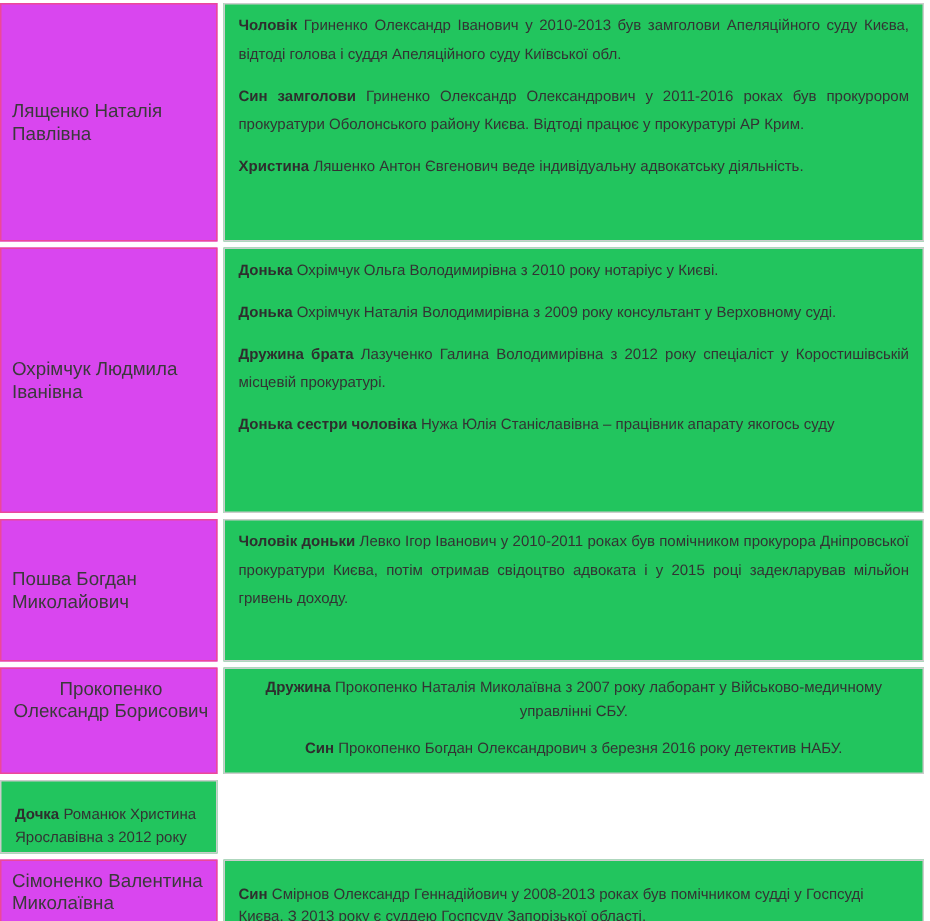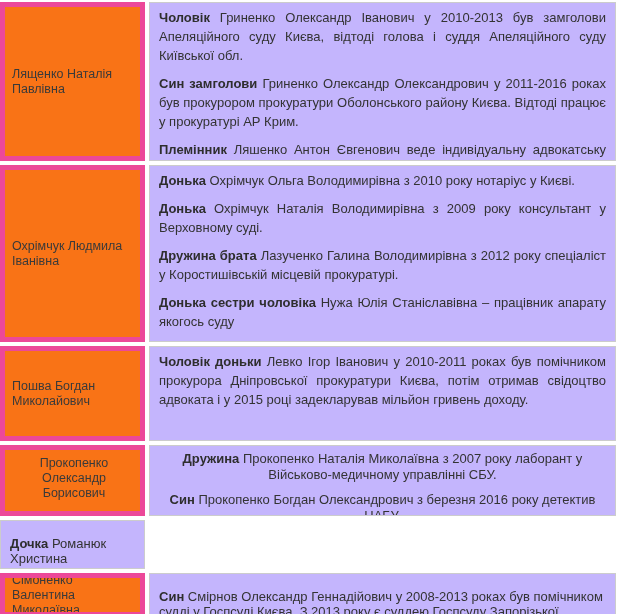--- a/index.html
+++ b/index.html
@@ -32,39 +32,39 @@
   .h3 { height: 95px;  }
   .h4 { height: 71px; text-align: center;  }
   .h5 { height: 49px;  }
   .h6 { height: 44px;  }
   .h7 { height: 40px;  }
   .cell {
     box-sizing: border-box;
     overflow: hidden;
   }
   .name {
-    background: #f97316;
-    border: 5px solid #ec4899;
+    background: #d946ef;
+    border: 1px solid #ec4899;
     display: flex;
     align-items: center;
     padding: 2px 4px 2px 7px;
     color: #3a3a3a;
     font-size: 12.5px;
     line-height: 15px;
   }
   .name.top {
     align-items: flex-start;
     padding-top: 6px;
   }
   .info {
-    background: #c4b5fd;
+    background: #22c55e;
     border: 1px solid #cccccc;
     padding: 5px 9px 2px 9px;
     color: #333333;
-    font-size: 13px;
+    font-size: 10px;
   }
   .info p.para {
     margin: 0 0 9px 0;
   }
   .row.loose .info p.para {
     line-height: 19px;
     text-align: justify;
   }
   .row.tight16 .info p.para {
     line-height: 16px;
@@ -88,21 +88,21 @@
 <div class="table-wrap">
   <div class="rows">
 
     <div class="row loose h1">
       <div class="cell name">
         <span>Лященко Наталія Павлівна</span>
       </div>
       <div class="cell info">
         <p class="para"><b class="term">Чоловік</b> <span>Гриненко Олександр Іванович у 2010-2013 був замголови Апеляційного суду Києва, відтоді голова і суддя Апеляційного суду Київської обл.</span></p>
         <p class="para"><b class="term">Син замголови</b> <span>Гриненко Олександр Олександрович у 2011-2016 роках був прокурором прокуратури Оболонського району Києва. Відтоді працює у прокуратурі АР Крим.</span></p>
-        <p class="para"><b class="term">Племінник</b> <span>Ляшенко Антон Євгенович веде індивідуальну адвокатську діяльність.</span></p>
+        <p class="para"><b class="term">Христина</b> <span>Ляшенко Антон Євгенович веде індивідуальну адвокатську діяльність.</span></p>
       </div>
     </div>
 
     <div class="row loose h2">
       <div class="cell name">
         <span>Охрімчук Людмила Іванівна</span>
       </div>
       <div class="cell info">
         <p class="para"><b class="term">Донька</b> <span>Охрімчук Ольга Володимирівна з 2010 року нотаріус у Києві.</span></p>
         <p class="para"><b class="term">Донька</b> <span>Охрімчук Наталія Володимирівна з 2009 року консультант у Верховному суді.</span></p>

